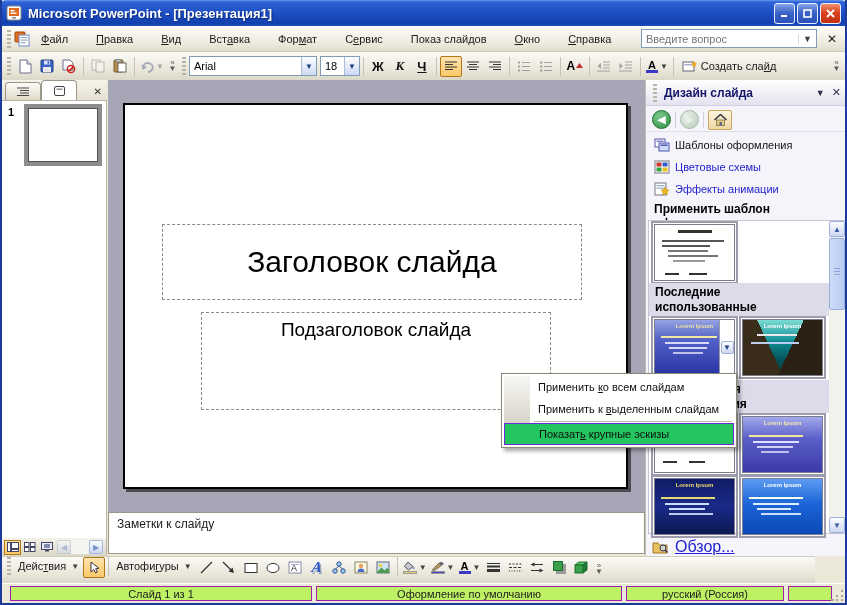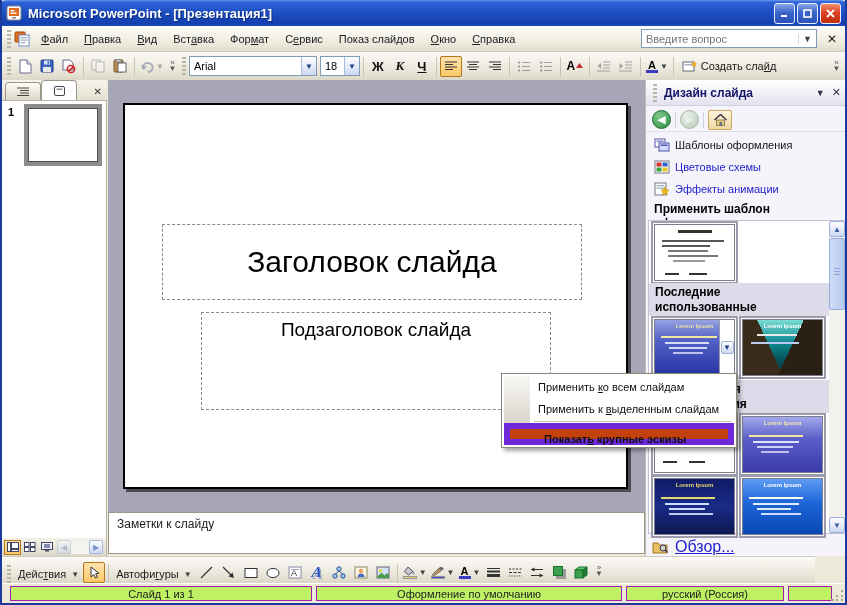--- a/index.html
+++ b/index.html
@@ -143,29 +143,29 @@
   
   .sb-btn{position:absolute;width:16px;height:16px;display:flex;align-items:center;justify-content:center;font-size:8px;color:#3a5aa0;
     background:linear-gradient(180deg,#fdfdff,#ccd8f2);border:1px solid #9cb0dc;border-radius:2px;}
   .sb-track{position:absolute;background:#f2f1ec;}
   .sb-thumb{position:absolute;width:16px;background:linear-gradient(90deg,#cfdcf8,#b8caf0);border:1px solid #98acd8;border-radius:2px;}
   .sb-thumb:after{content:"";position:absolute;left:4px;right:4px;top:45%;height:1px;box-shadow:0 -3px 0 #8ea6d8,0 0 0 #8ea6d8,0 3px 0 #8ea6d8;background:#8ea6d8;}
   .tp-browse{position:absolute;left:6px;top:458px;display:flex;align-items:center;gap:6px;font-size:16px;}
   .tp-browse .lbl{color:#2222cc;text-decoration:underline;}
   
   .drawbar{position:absolute;left:0;top:556px;width:813px;height:27px;background:linear-gradient(180deg,#fbfaf6,#e8e5d8 70%,#dcd8c8);
-    display:flex;align-items:flex-end;padding-left:2px;border-top:1px solid #d0cdbd;}
+    display:flex;align-items:flex-start;padding-left:2px;border-top:1px solid #d0cdbd;}
   .dlabel{font-size:11px;color:#202020;padding:3px 4px;display:flex;align-items:center;gap:3px;}
   
   .ctxmenu{position:absolute;left:499px;top:373px;width:236px;background:#fff;border:1px solid #8a8775;
     box-shadow:3px 3px 4px rgba(0,0,0,.35);padding:2px;z-index:60;}
   .ctxmenu:before{content:"";position:absolute;left:2px;top:2px;bottom:2px;width:26px;
     background:linear-gradient(180deg,#f8f7f4,#c9c5b6);}
   .cm-item{position:relative;height:22px;line-height:22px;font-size:11px;color:#101010;padding-left:34px;white-space:nowrap;}
-  .cm-item.hl{background:#c2410c;border:6px solid #6d28d9;line-height:20px;font-weight:bold;}
+  .cm-item.hl{background:#22c55e;border:1px solid #6d28d9;line-height:20px;}
   .cm-sep{position:relative;height:1px;background:#c5c2b2;margin:1px 2px 1px 30px;}
   
   .statusbar{position:absolute;left:0;top:583px;width:843px;height:20px;background:#ece9d8;border-top:1px solid #fff;}
   .seg{position:absolute;top:2px;height:15px;background:#bef264;border:1px solid #a21caf;font-size:11px;color:#202020;
     display:flex;align-items:center;justify-content:center;white-space:nowrap;}
   .grip{position:absolute;right:1px;top:4px;width:13px;height:13px;
     background:
      radial-gradient(circle at 11px 3px,#a8a590 1.3px,transparent 1.5px),
      radial-gradient(circle at 11px 8px,#a8a590 1.3px,transparent 1.5px),
      radial-gradient(circle at 6px 8px,#a8a590 1.3px,transparent 1.5px),
@@ -212,21 +212,21 @@
     <span class="handle"></span>
     <span style="margin-right:3px">
       <svg width="16" height="16" viewBox="0 0 16 16">
           <rect x="1" y="1" width="10" height="10" rx="1" fill="#e06a1e" stroke="#a04a10"></rect>
           <rect x="5" y="4" width="10" height="11" fill="#fff" stroke="#708ac8"></rect>
           <rect x="6.5" y="6" width="7" height="1.2" fill="#9ab"></rect>
           <rect x="6.5" y="8.5" width="7" height="1.2" fill="#9ab"></rect>
           <rect x="6.5" y="11" width="5" height="1.2" fill="#9ab"></rect>
         </svg>
     </span>
-    <nav style="display:flex;align-items:center;">
+    <nav style="display:flex;align-items:center;gap:12px;">
         <span class="menu-item"><u>Ф</u>айл</span>
         <span class="menu-item"><u>П</u>равка</span>
         <span class="menu-item"><u>В</u>ид</span>
         <span class="menu-item">Вст<u>а</u>вка</span>
         <span class="menu-item">Фор<u>м</u>ат</span>
         <span class="menu-item">С<u>е</u>рвис</span>
         <span class="menu-item">Показ слайдов</span>
         <span class="menu-item"><u>О</u>кно</span>
         <span class="menu-item"><u>С</u>правка</span>
       </nav>

